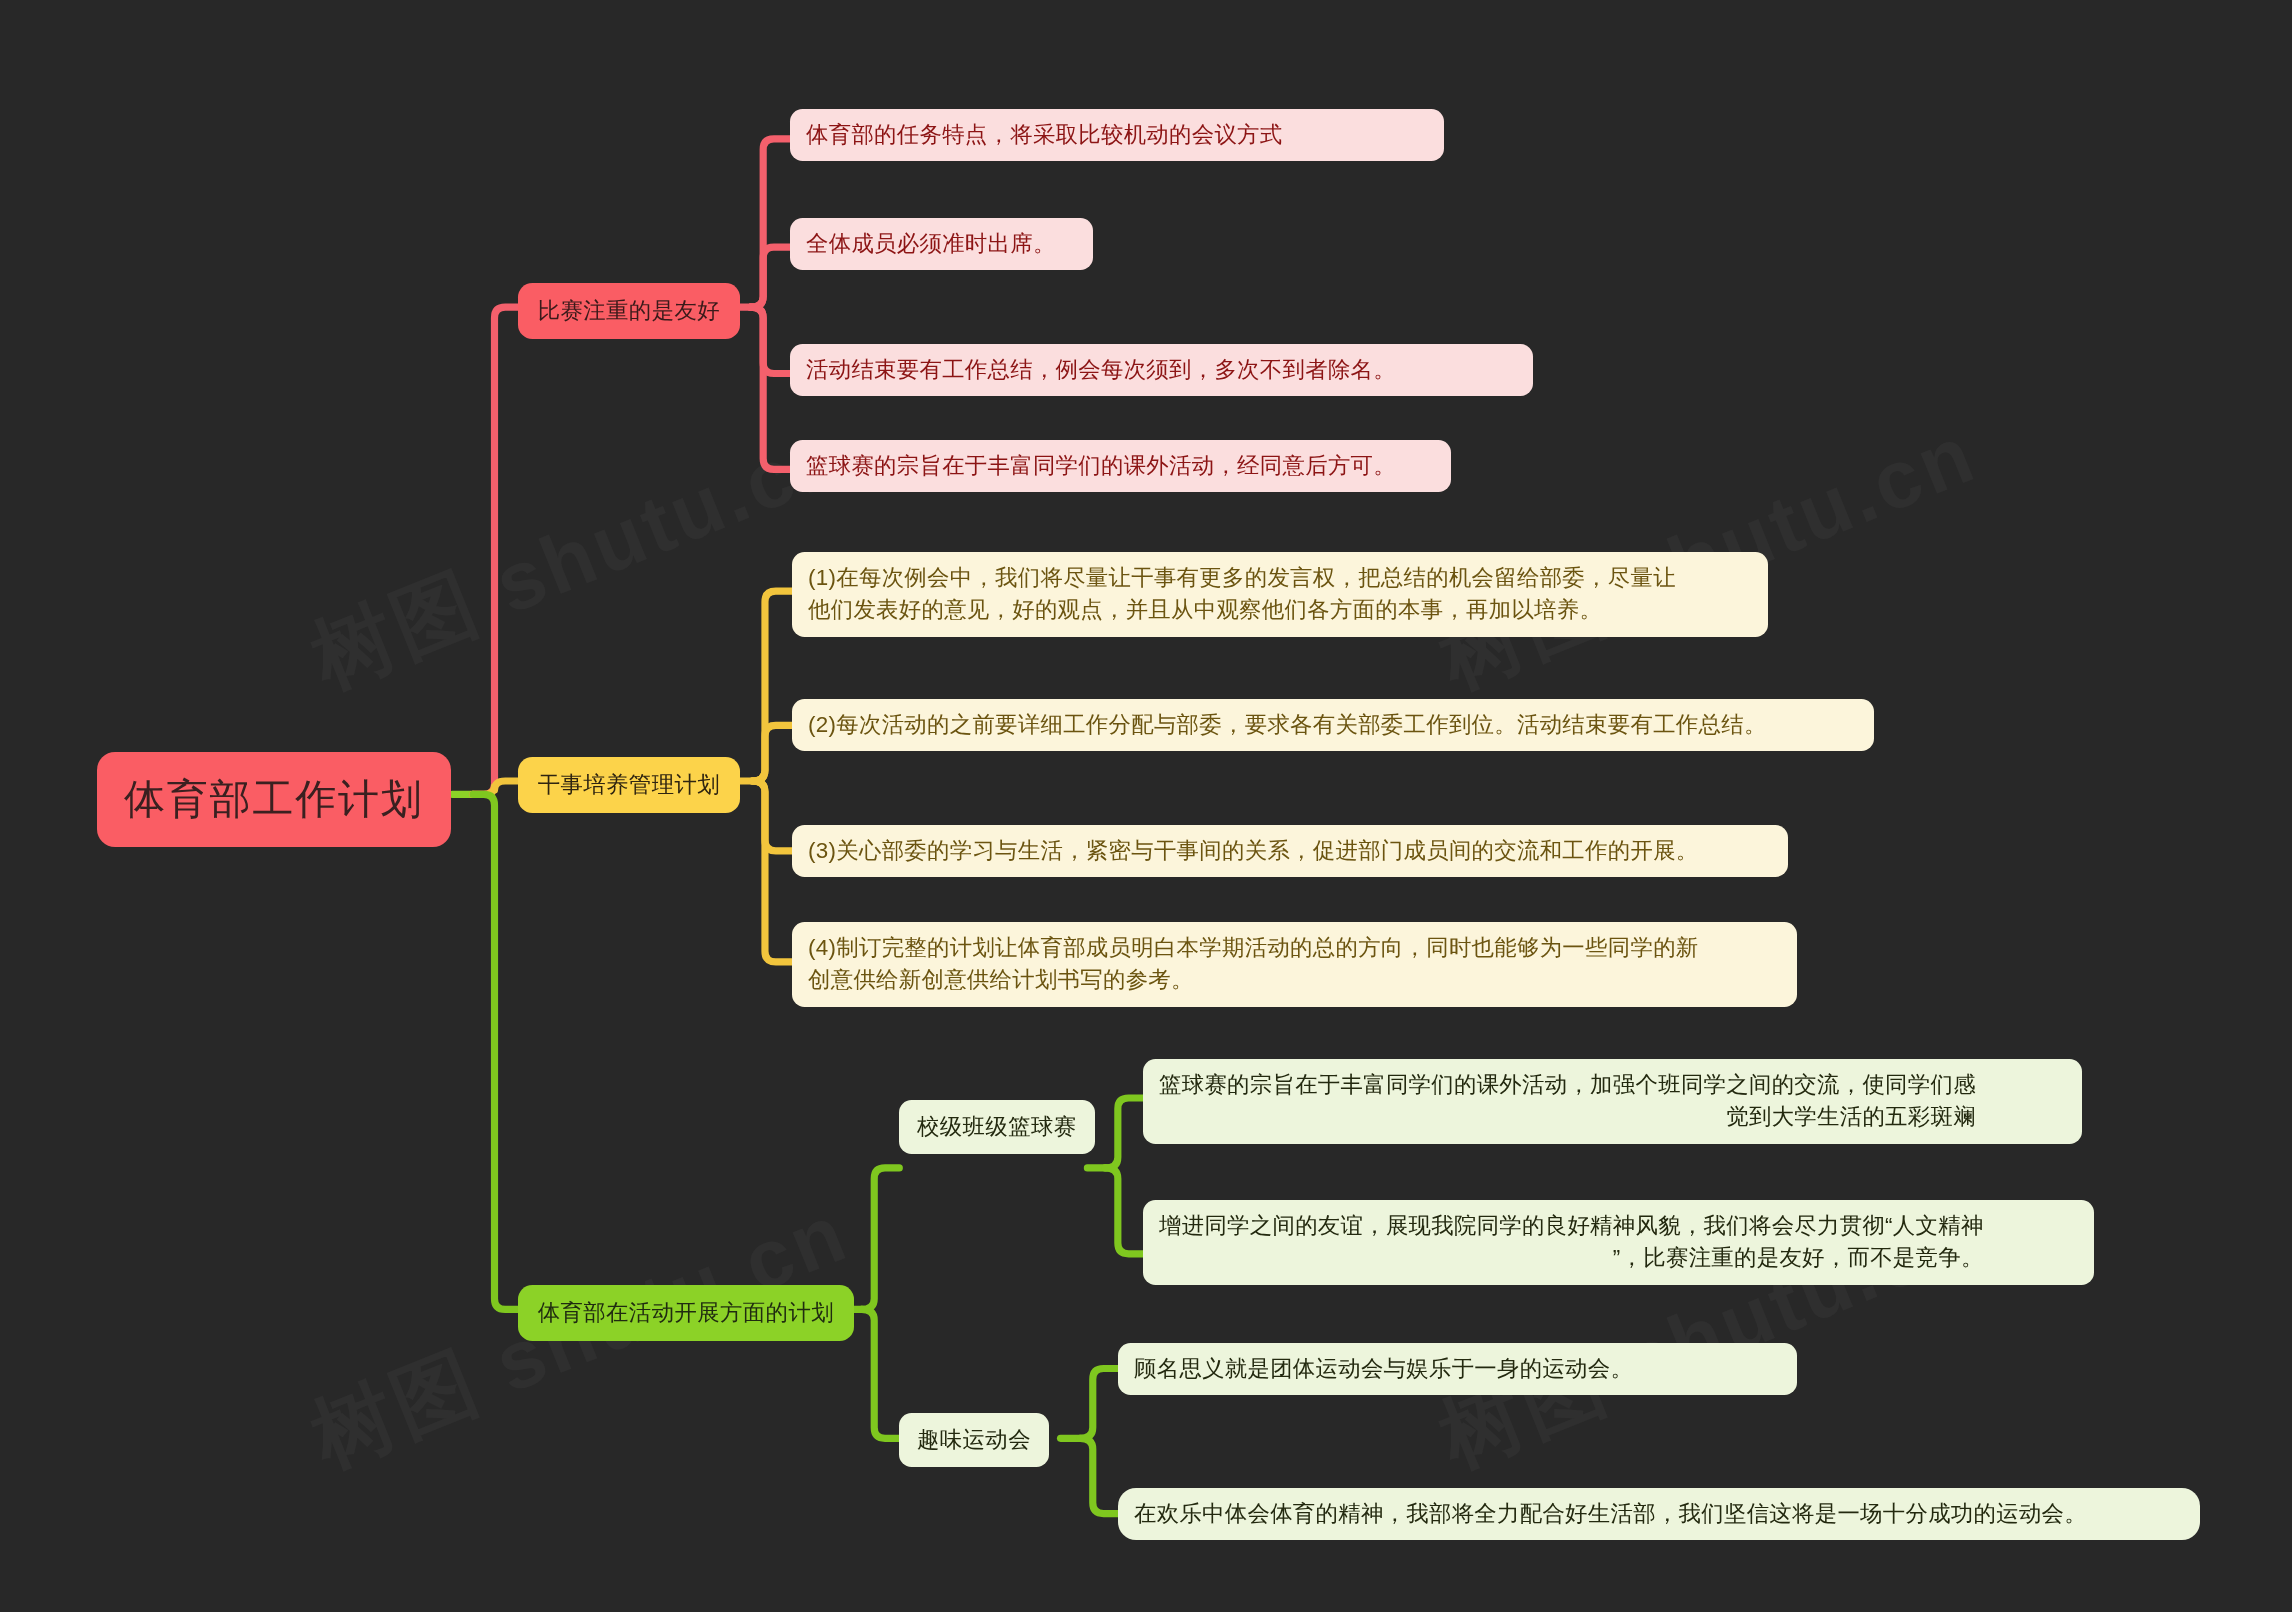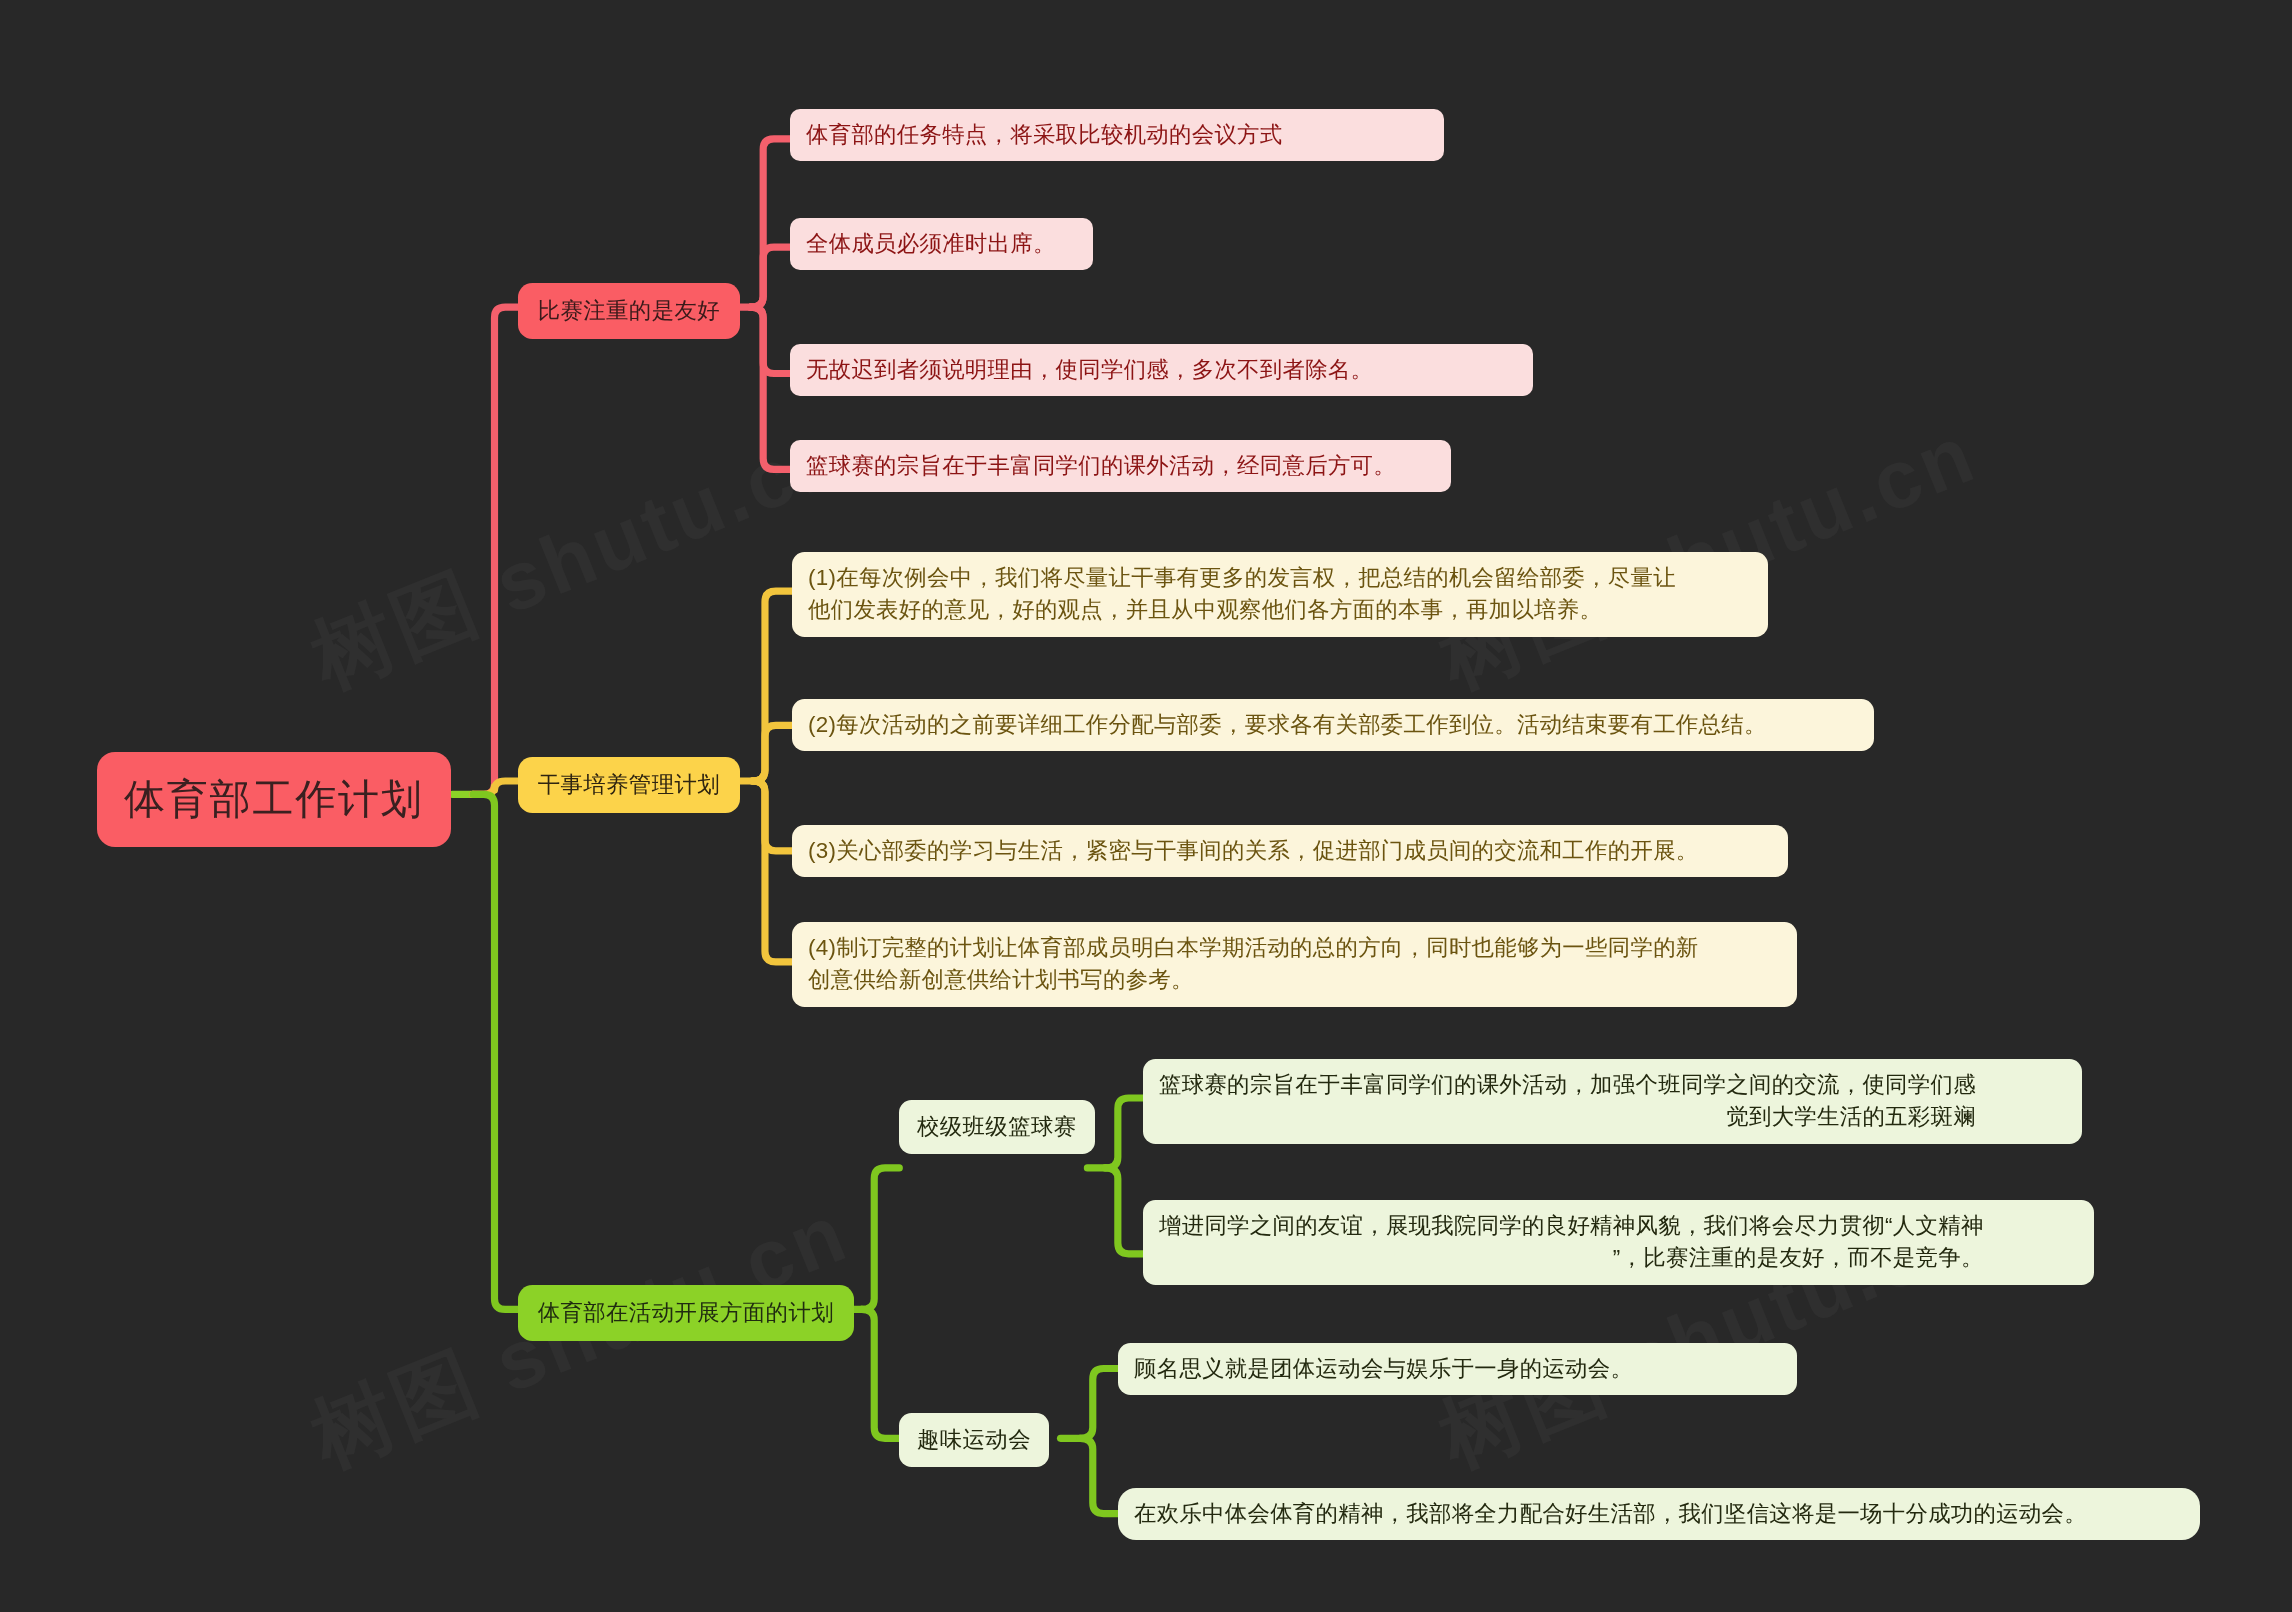--- a/index.html
+++ b/index.html
@@ -82,21 +82,21 @@
     padding: 10.7px 18px;
     background: #EDF5DC;
     color: #23290f;
     letter-spacing: 0.4px;
   }
 
   .node.leaf {
     font-size: 22.4px;
     letter-spacing: 0.3px;
   }
-  .node.leaf.pink   { background: #FBDEDE; color: #8C1414; border-radius: 10px; }
+  .node.leaf.pink   { background: #FBDEDE; color: #8C1414; }
   .node.leaf.cream  { background: #FCF5DB; color: #6B5410; }
   .node.leaf.mint   { background: #EDF5DC; color: #23290f; text-align: right; }
 
   .node .txt { display: block; }
 </style>
 </head>
 <body>
 
 <div id="canvas">
 
@@ -150,21 +150,21 @@
 
   <div class="node leaf pink" style="left:790px; top:109px; width:654px;">
     <span class="txt">体育部的任务特点，将采取比较机动的会议方式</span>
   </div>
 
   <div class="node leaf pink" style="left:790px; top:218px; width:303px;">
     <span class="txt">全体成员必须准时出席。</span>
   </div>
 
   <div class="node leaf pink" style="left:790px; top:344px; width:743px;">
-    <span class="txt">无故迟到者须说明理由，使同学们感，多次不到者除名。</span>
+    <span class="txt">活动结束要有工作总结，例会每次须到，多次不到者除名。</span>
   </div>
 
   <div class="node leaf pink" style="left:790px; top:440px; width:661px;">
     <span class="txt">篮球赛的宗旨在于丰富同学们的课外活动，经同意后方可。</span>
   </div>
 
   <div class="node branch yellow" style="left:518px; top:757px;">
     <span class="txt">干事培养管理计划</span>
   </div>
 

